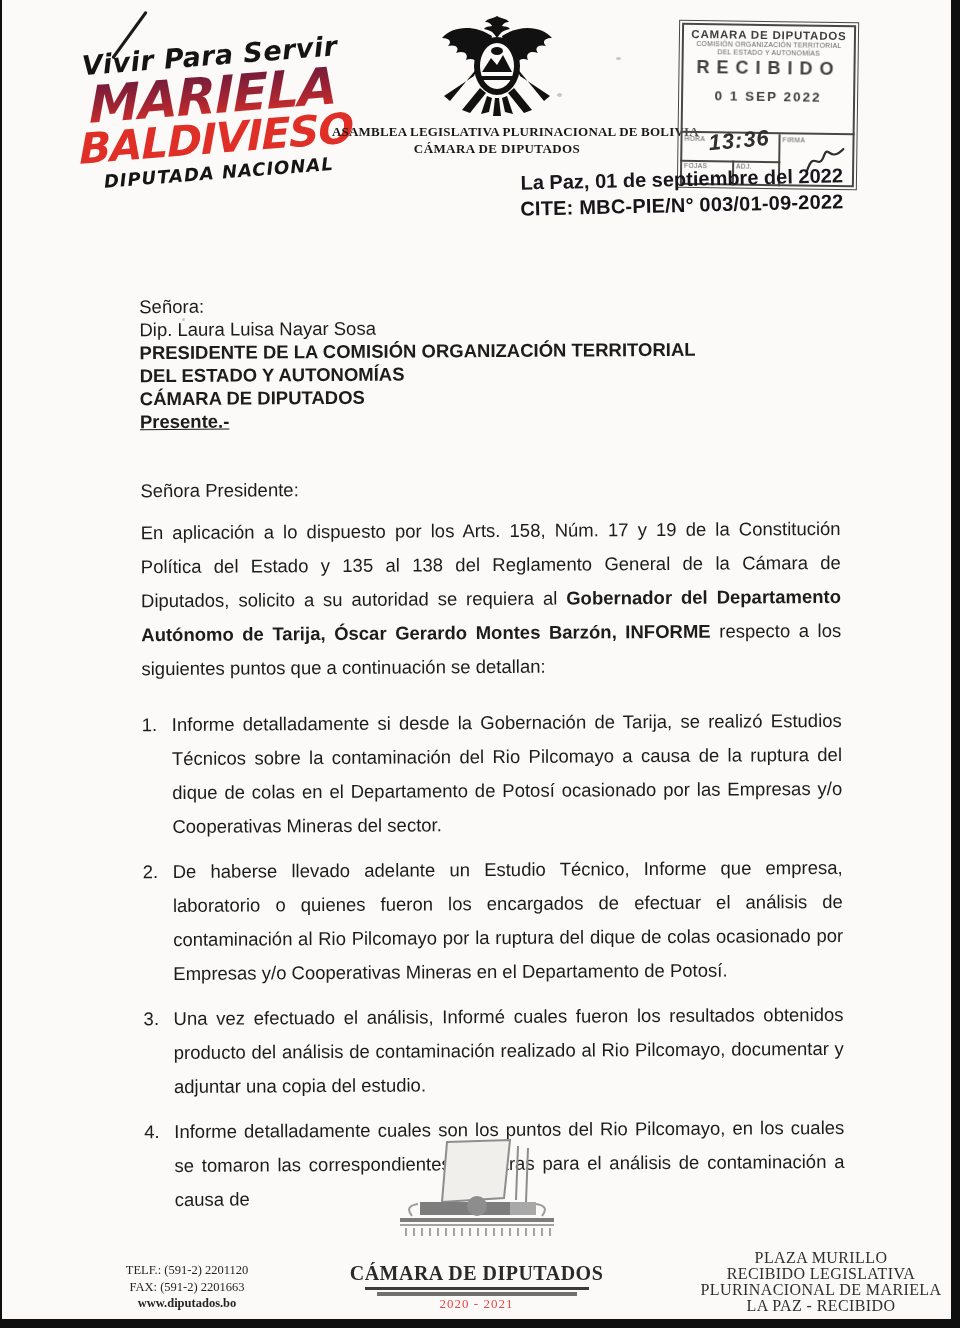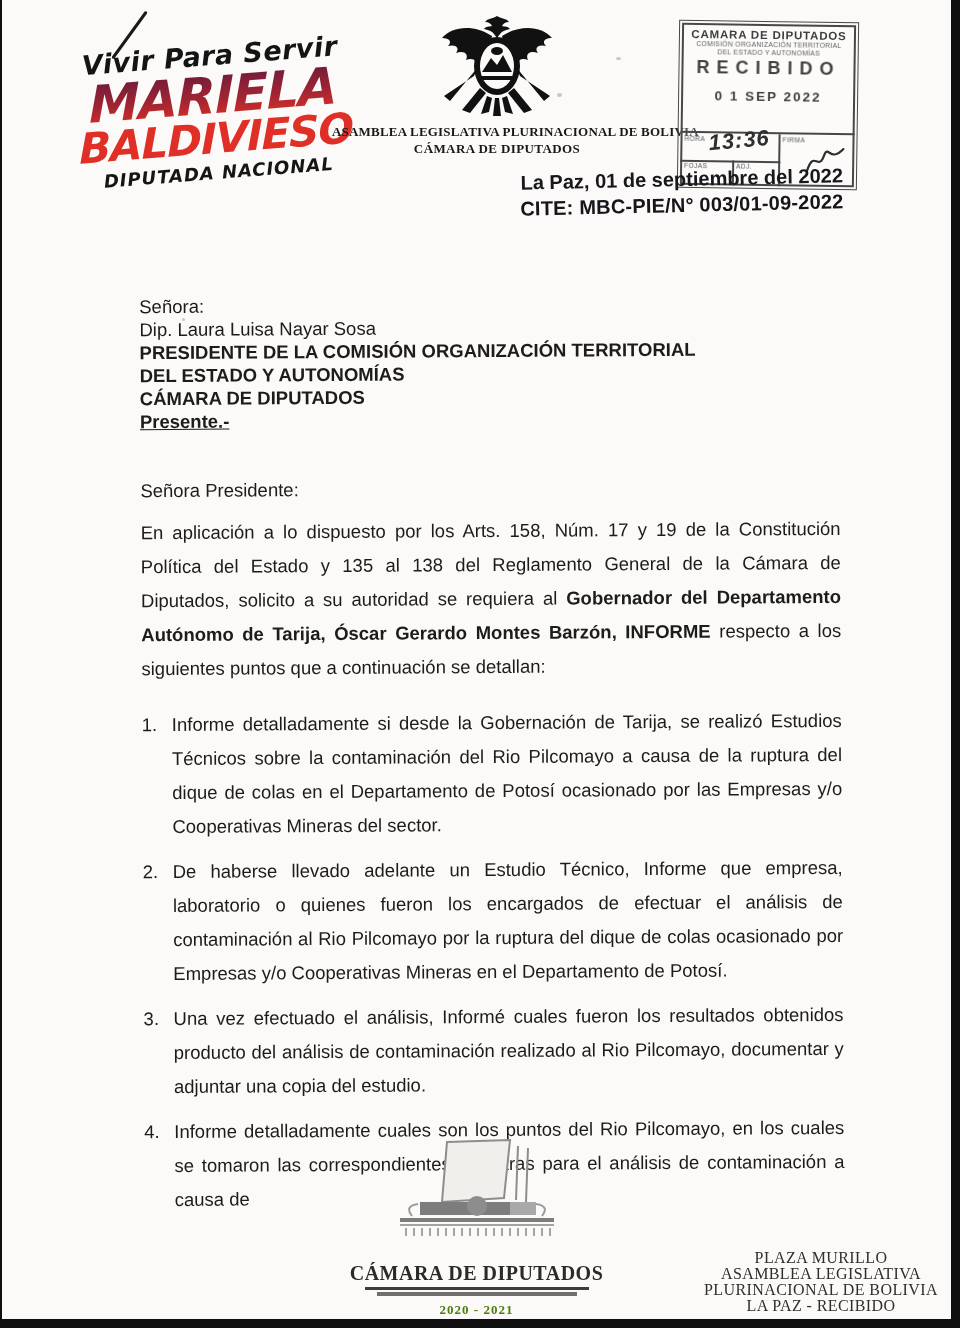--- a/index.html
+++ b/index.html
@@ -70,22 +70,22 @@
   .point{display:flex;margin-bottom:11px;}
   .point .num{width:30px;flex:none;line-height:34px;}
   .point .txt{flex:1;line-height:34px;text-align:justify;}
 
   
   .seal{position:absolute;left:50%;top:1136px;transform:translateX(-50%);width:260px;text-align:center;}
   .seal .title{font-family:"Liberation Serif",serif;font-weight:bold;font-size:20px;color:#2a2a2a;
         letter-spacing:.5px;white-space:nowrap;}
   .seal .bar{height:3px;background:#3c3c3c;margin:2px 18px 0 18px;}
   .seal .bar2{height:4px;background:#6f6f6f;margin:2px 30px 0 30px;filter:blur(.4px);}
-  .seal .period{font-family:"Liberation Serif",serif;font-size:13px;color:#4d7c0f;margin-top:6px;
-        letter-spacing:1px;filter:blur(.3px);font-weight:bold;}
+  .seal .period{font-family:"Liberation Serif",serif;font-size:13px;color:#ef4444;margin-top:0;
+        letter-spacing:1px;filter:blur(.3px);}
   .contact{position:absolute;left:70px;top:1262px;width:230px;text-align:center;
         font-family:"Liberation Serif",serif;font-size:12.5px;color:#252525;line-height:16.5px;filter:blur(.25px);}
   .contact .web{font-weight:bold;}
   .addr-right{position:absolute;left:698px;top:1250px;width:242px;text-align:center;
         font-family:"Liberation Serif",serif;font-size:16px;color:#2e2e2e;line-height:16px;
         letter-spacing:.4px;filter:blur(.35px);font-variant:small-caps;}
 </style>
 </head>
 <body>
 
@@ -238,22 +238,27 @@
           <line x1="158" y1="92" x2="158" y2="100"></line>
         </g>
         <path d="M20 80 q-8 -10 6 -12 M150 80 q8 -10 -6 -12" stroke="#9a9a9a" fill="none" stroke-width="2"></path>
       </svg>
       <div class="title">CÁMARA DE DIPUTADOS</div>
       <div class="bar"></div>
       <div class="bar2"></div>
       <div class="period">2020 - 2021</div>
     </div>
 
+    <div class="contact">
+      <div>TELF.: (591-2) 2201120</div>
+      <div>FAX: (591-2) 2201663</div>
+      <div class="web">www.diputados.bo</div>
+    </div>
 
     <div class="addr-right">
       <div>PLAZA MURILLO</div>
-      <div>ASAMBLEA LEGISLATIVA</div>
-      <div>PLURINACIONAL DE BOLIVIA</div>
+      <div>RECIBIDO LEGISLATIVA</div>
+      <div>PLURINACIONAL DE MARIELA</div>
       <div>LA PAZ - RECIBIDO</div>
     </div>
 
   </div>
 </div>
 
 </body></html>

